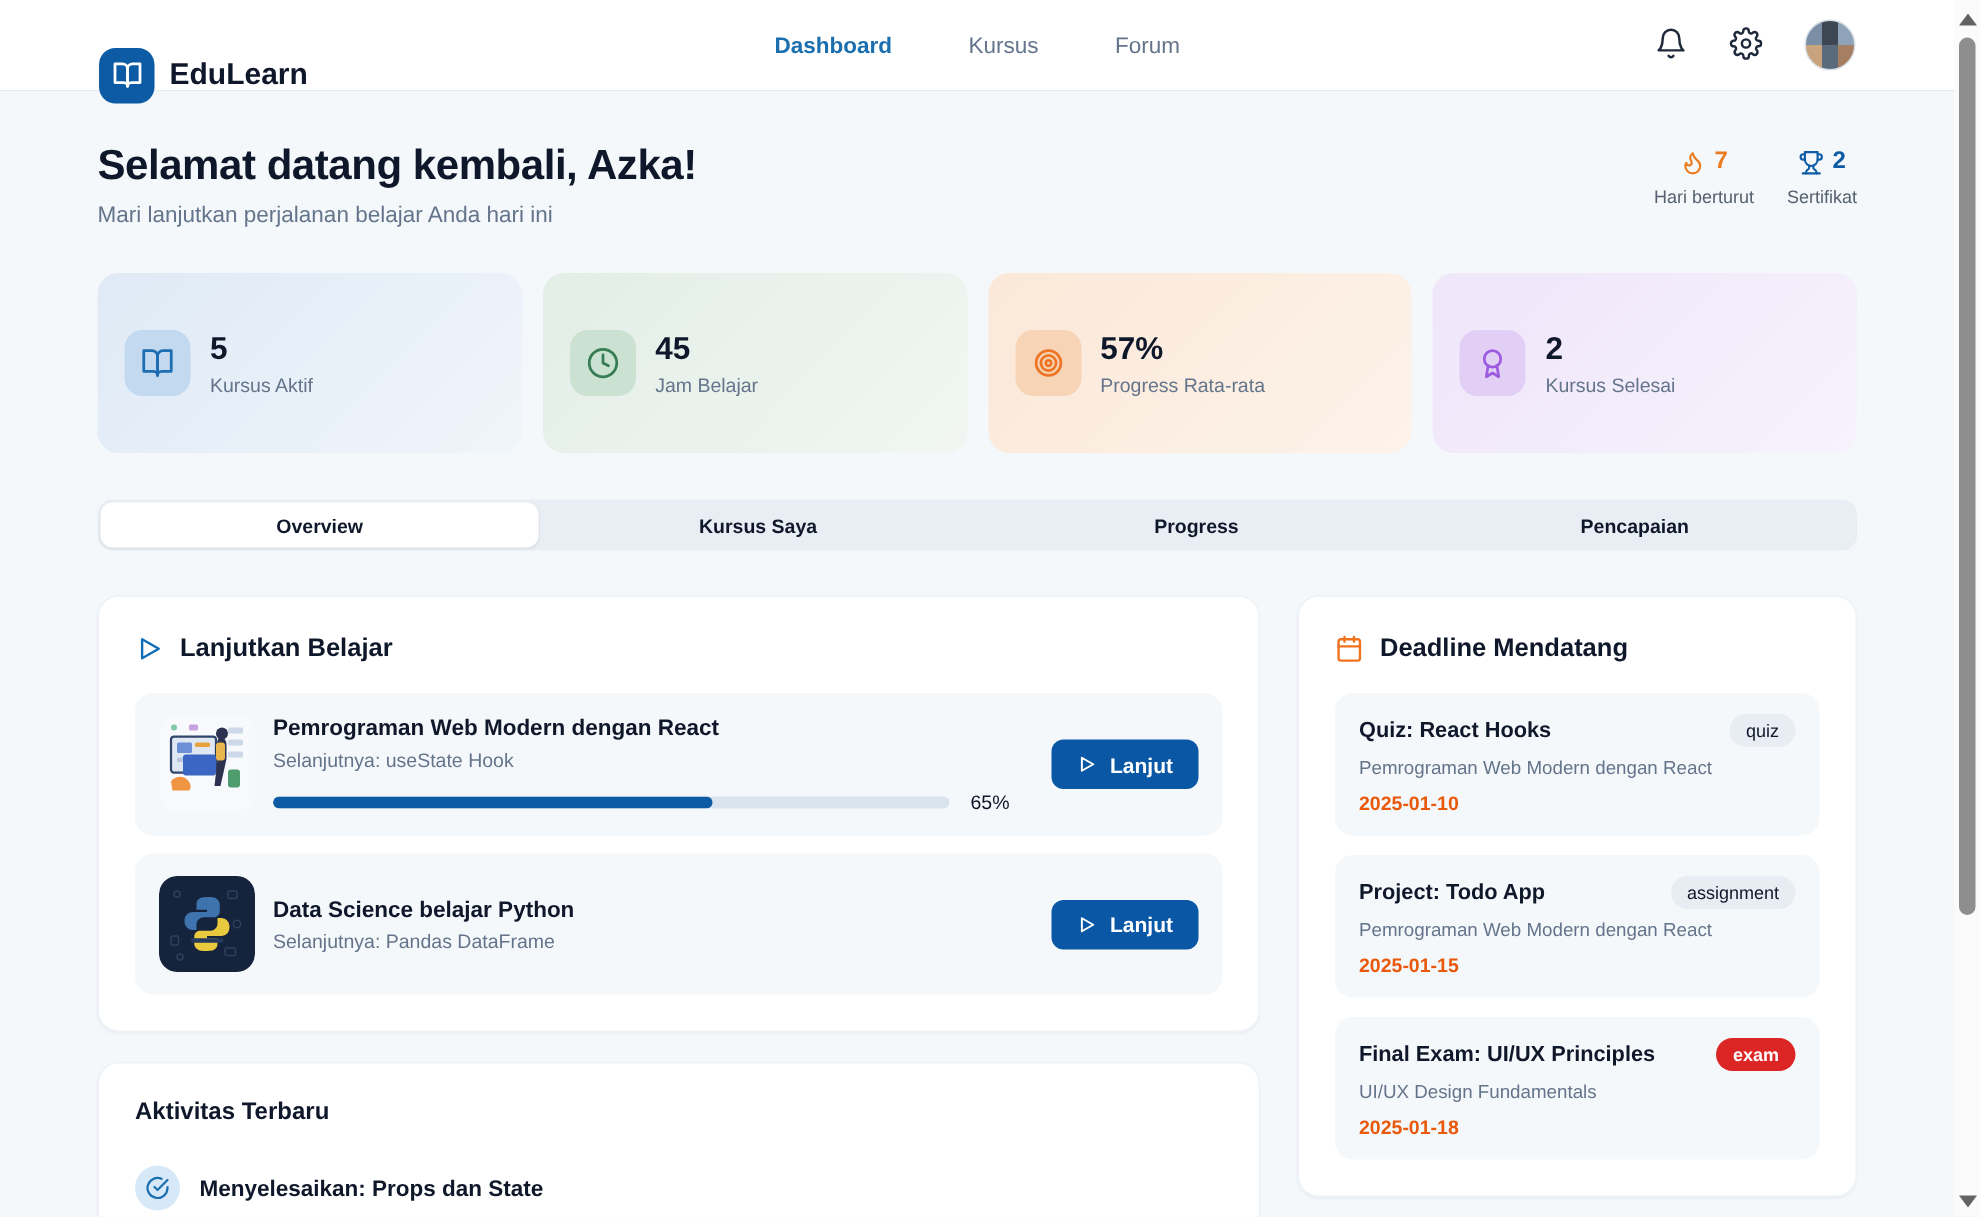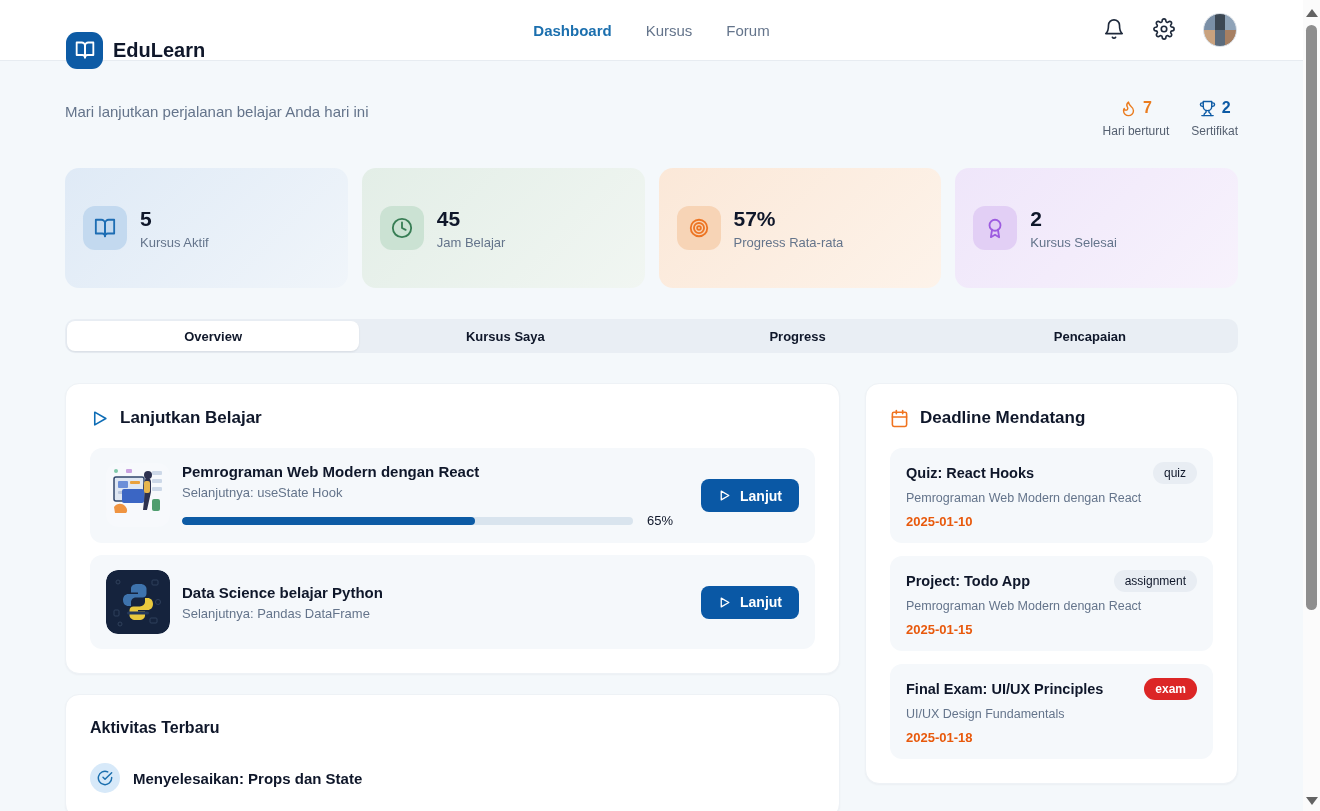--- a/index.html
+++ b/index.html
@@ -18,21 +18,21 @@
     display:flex; align-items:center; position:relative; padding:0 66px;
   }
   .brand { display:flex; align-items:center; gap:10px;margin-top:40px; }
   .brand-logo {
     width:37px; height:37px; border-radius:11px; background:#0d5ba5;
     display:flex; align-items:center; justify-content:center; color:#fff;
   }
   .brand-name { font-size:20px; font-weight:700; color:#0f172a; }
   .main-nav {
     position:absolute; left:50%; transform:translateX(-50%);
-    display:flex; gap:34px; align-items:center;justify-content:flex-end;
+    display:flex; gap:51px; align-items:center;justify-content:flex-end;
   }
   .nav-link { font-size:15px; color:#64748b; cursor:pointer; text-decoration:none; }
   .nav-link.active { color:#1b6fae; font-weight:700; }
   .header-actions { margin-left:auto; display:flex; align-items:center; gap:26px; }
   .icon-btn { width:24px; height:24px; color:#1e293b; cursor:pointer; }
   .avatar {
     width:34px; height:34px; border-radius:50%; cursor:pointer; overflow:hidden;
     background:
       linear-gradient(90deg,#7a8fa6 0 33%,#3c4753 33% 66%,#8fa3b8 66%) top/100% 50% no-repeat,
       linear-gradient(90deg,#c9a27e 0 33%,#5b6b7c 33% 66%,#a67f62 66%) bottom/100% 50% no-repeat;
@@ -176,20 +176,21 @@
         </svg>
       </span>
       <span class="avatar"></span>
     </div>
   </header>
 
   <div class="content">
 
     <section class="welcome">
       <div>
+        <h1 class="welcome-title">Selamat datang kembali, Azka!</h1>
         <p class="welcome-sub">Mari lanjutkan perjalanan belajar Anda hari ini</p>
       </div>
       <div class="mini-stats">
         <div class="mini-stat">
           <div class="mini-stat-top orange">
             <span>
               <svg width="17" height="17" viewBox="0 0 24 24" fill="none" stroke="#ea7c1f" stroke-width="2" stroke-linecap="round" stroke-linejoin="round">
                 <path d="M8.5 14.5A2.5 2.5 0 0 0 11 12c0-1.38-.5-2-1-3-1.072-2.143-.224-4.054 2-6 .5 2.5 2 4.9 4 6.5 2 1.6 3 3.5 3 5.5a7 7 0 1 1-14 0c0-1.153.433-2.294 1-3a2.5 2.5 0 0 0 2.5 2.5z"></path>
               </svg>
             </span>

